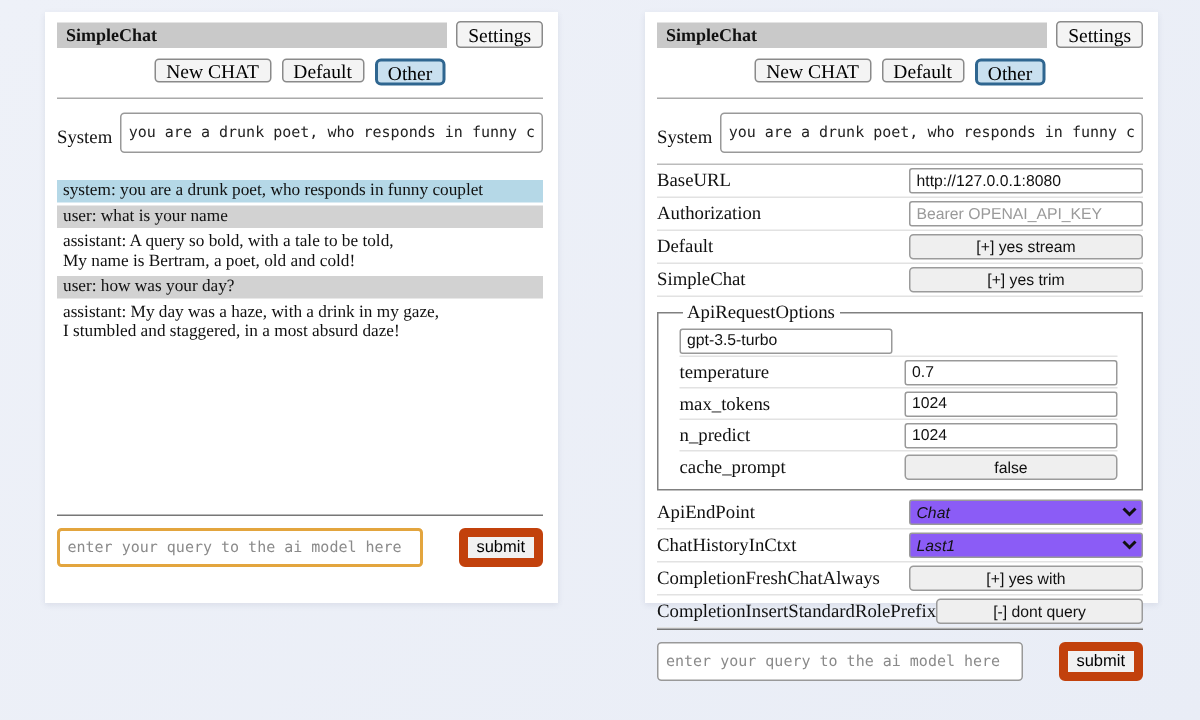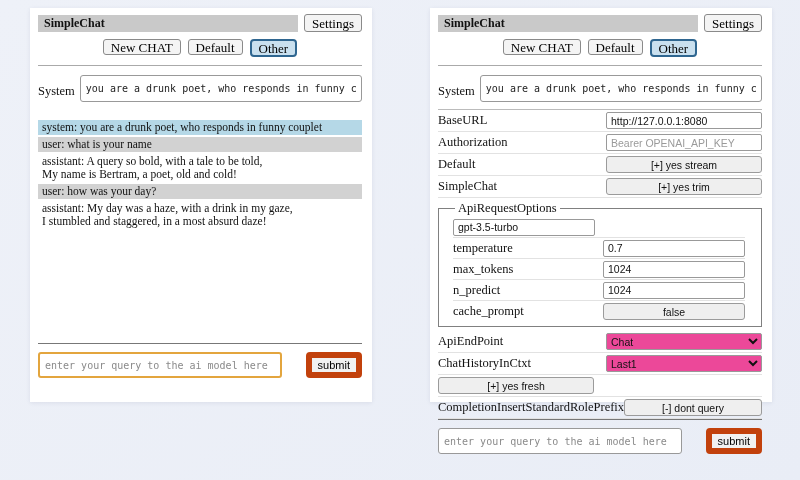--- a/index.html
+++ b/index.html
@@ -62,21 +62,21 @@
   }
   .slabel { flex:1; font-size:12.5px; }
   .sctl {
     width:156px; height:17px; font-family:"Liberation Sans", sans-serif; font-size:10.5px;
   }
   input.sctl { border:1px solid #999; border-radius:2px; padding:0 4px; color:#111; }
   input.sctl::placeholder { color:#9a9a9a; }
   button.sctl {
     background:#efefef; border:1px solid #9b9b9b; border-radius:3px; cursor:pointer; color:#111;
   }
-  select.sctl { border:1px solid #999; border-radius:2px; background:#ec4899; color:#111; }
+  select.sctl { border:1px solid #999; border-radius:2px; background:#8b5cf6; color:#111;font-style:italic; }
   fieldset.apiopts {
     border:1px solid #808080; margin:3px 0 4px 0; padding:1px 16px 4px 14px;
   }
   fieldset.apiopts legend { font-size:12.5px; padding:0 3px; margin-left:2px; }
   fieldset.apiopts .sctl { width:142px; }
   fieldset.apiopts .srow { height:21px; }
   fieldset.apiopts .srow:last-child { border-bottom:0; }
 
   
   .footer { margin-top:auto; }
@@ -191,21 +191,22 @@
   <div>
       <div class="srow">
         <span class="slabel">ApiEndPoint</span>
         <select class="sctl"><option>Chat</option></select>
       </div>
       <div class="srow">
         <span class="slabel">ChatHistoryInCtxt</span>
         <select class="sctl"><option>Last1</option></select>
       </div>
       <div class="srow">
-        <button class="sctl">[+] yes fresh</button>
+        <span class="slabel">CompletionFreshChatAlways</span>
+        <button class="sctl">[+] yes with</button>
       </div>
       <div class="srow">
         <span class="slabel">CompletionInsertStandardRolePrefix</span>
         <button class="sctl">[-] dont query</button>
       </div>
     </div>
   <div class="footer">
     <hr class="footer-rule">
     <div class="qrow">
       <input class="qinput" placeholder="enter your query to the ai model here" style="">

